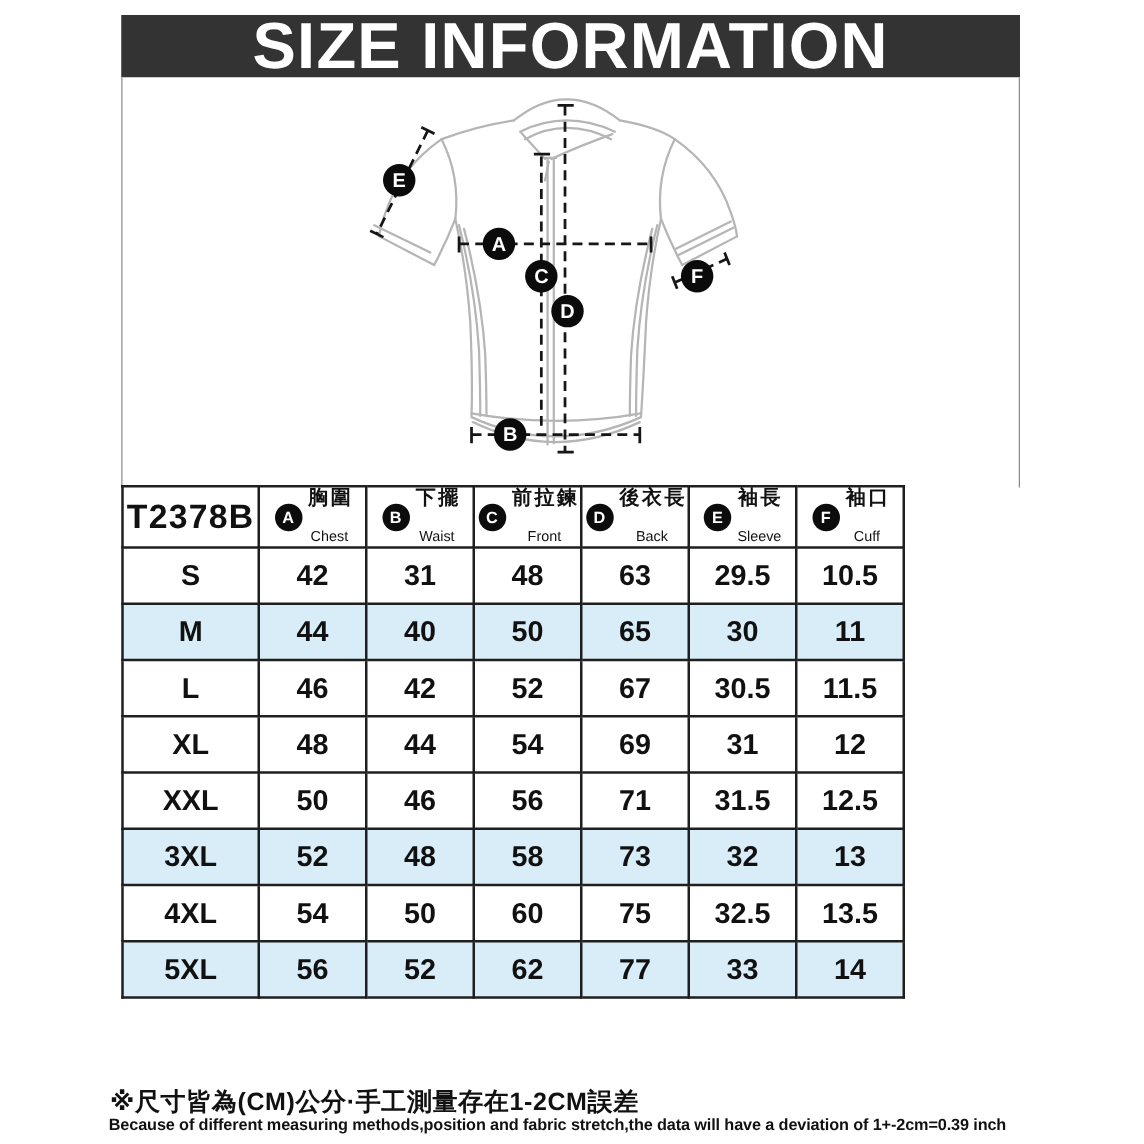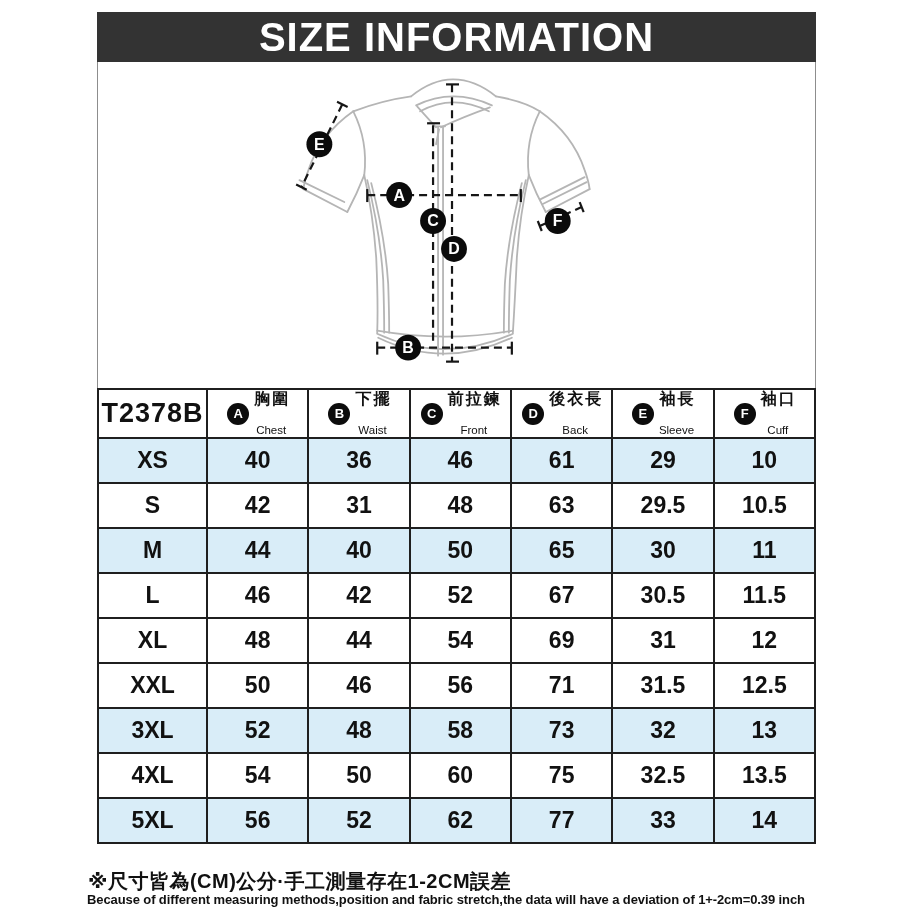--- a/index.html
+++ b/index.html
@@ -7,34 +7,34 @@
     width:915px;height:915px;overflow:hidden;background:#fff;
     font-family:"Liberation Sans","DejaVu Sans",sans-serif;color:#111;
     position:relative;
   }
   .stage{position:absolute;left:0;top:0;width:915px;height:915px;}
   .header-bar{
     position:absolute;left:97px;top:12px;width:719px;height:50px;
     background:var(--header-bg,#333333);
     display:flex;align-items:center;justify-content:center;
   }
-  .header-bar span{color:#fff;font-size:40px;font-weight:700;letter-spacing:1px;line-height:1;}
+  .header-bar span{color:#fff;font-size:52px;font-weight:700;letter-spacing:1px;line-height:1;}
   .diagram-box{
     position:absolute;left:97px;top:62px;width:719px;height:328px;
     border-left:1px solid #8d8d8d;border-right:1px solid #8d8d8d;
     box-sizing:border-box;background:#fff;
   }
   .diagram-box svg{display:block;width:100%;height:100%;}
   .jersey path{fill:none;stroke:var(--jersey-line,#b5b5b5);stroke-width:1.8;stroke-linecap:round;}
   .meas path{fill:none;stroke:#161616;stroke-width:2.2;stroke-linecap:butt;}
   .meas path.dash{stroke-dasharray:8 5;}
   .mk circle{fill:#0b0b0b;}
   .mk text{fill:#ffffff;font-family:"Liberation Sans","DejaVu Sans",sans-serif;font-size:16px;font-weight:700;text-anchor:middle;}
   .size-table{
-    position:absolute;left:97px;top:388px;width:719px;
+    position:absolute;left:97px;top:388px;width:627px;
     border-collapse:collapse;table-layout:fixed;
   }
   .size-table th,.size-table td{
     border:2px solid var(--table-border,#1f1f1f);
     text-align:center;vertical-align:middle;background:#fff;padding:0;
   }
   .size-table th{height:44px;}
   .size-table td{height:43px;font-size:23px;font-weight:600;}
   .size-table tr.hl td{background:var(--row-highlight,#d9edf8);}
   .pcode{font-size:27px;font-weight:700;letter-spacing:1px;}
@@ -208,29 +208,20 @@
               <span class="circ">F</span>
               <div class="txts">
                 <div class="zh">袖口</div>
                 <div class="en">Cuff</div>
               </div>
             </div>
           </th>
         </tr>
       </thead>
       <tbody>
-        <tr class="hl">
-          <td class="size-cell">XS</td>
-          <td>40</td>
-          <td>36</td>
-          <td>46</td>
-          <td>61</td>
-          <td>29</td>
-          <td>10</td>
-        </tr>
         <tr>
           <td class="size-cell">S</td>
           <td>42</td>
           <td>31</td>
           <td>48</td>
           <td>63</td>
           <td>29.5</td>
           <td>10.5</td>
         </tr>
         <tr class="hl">

